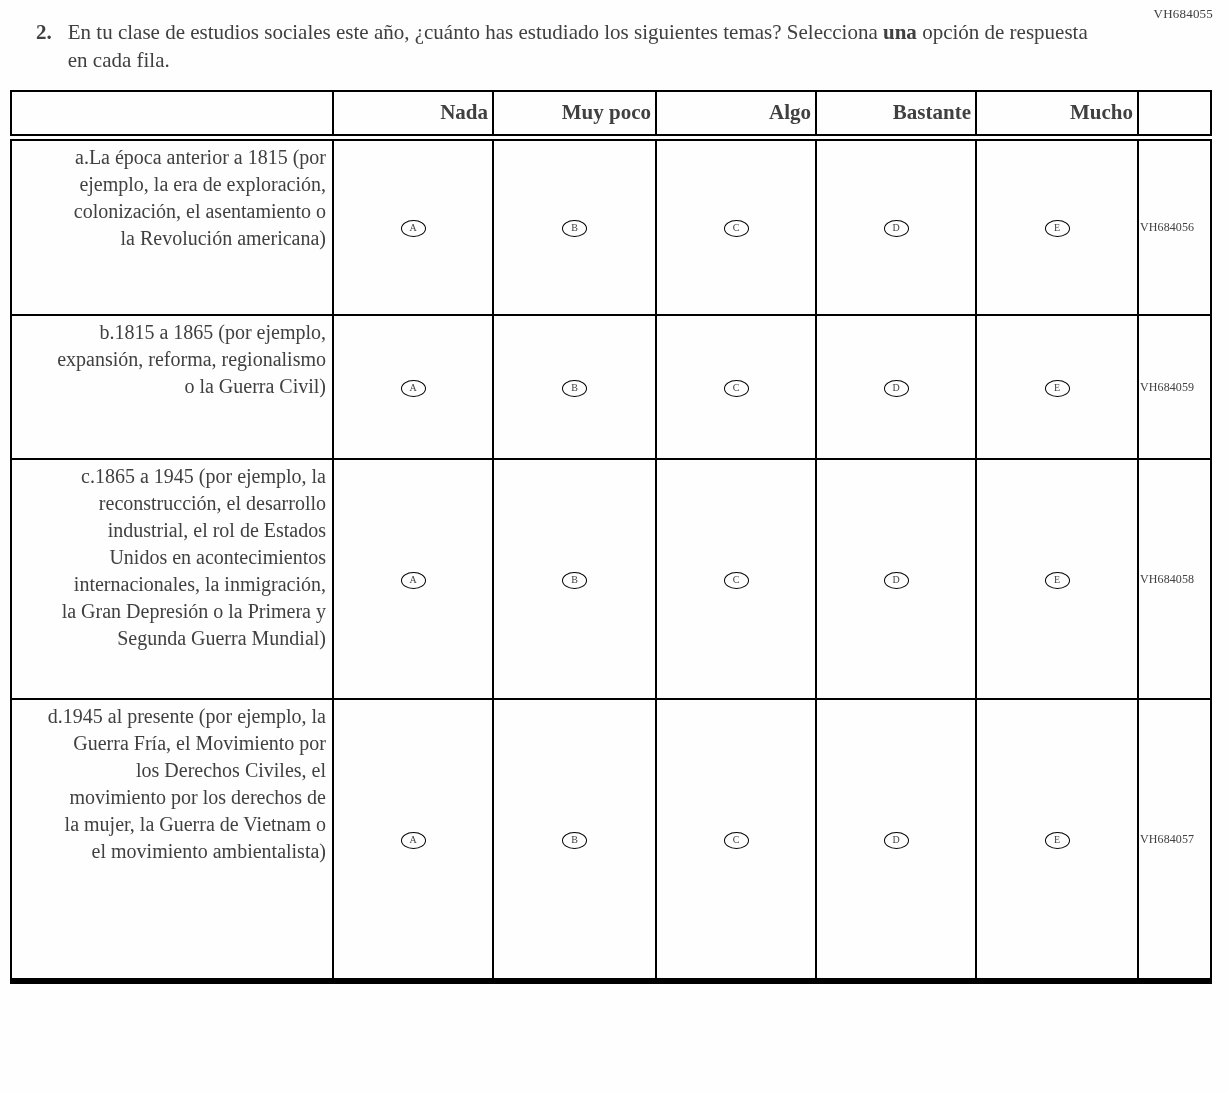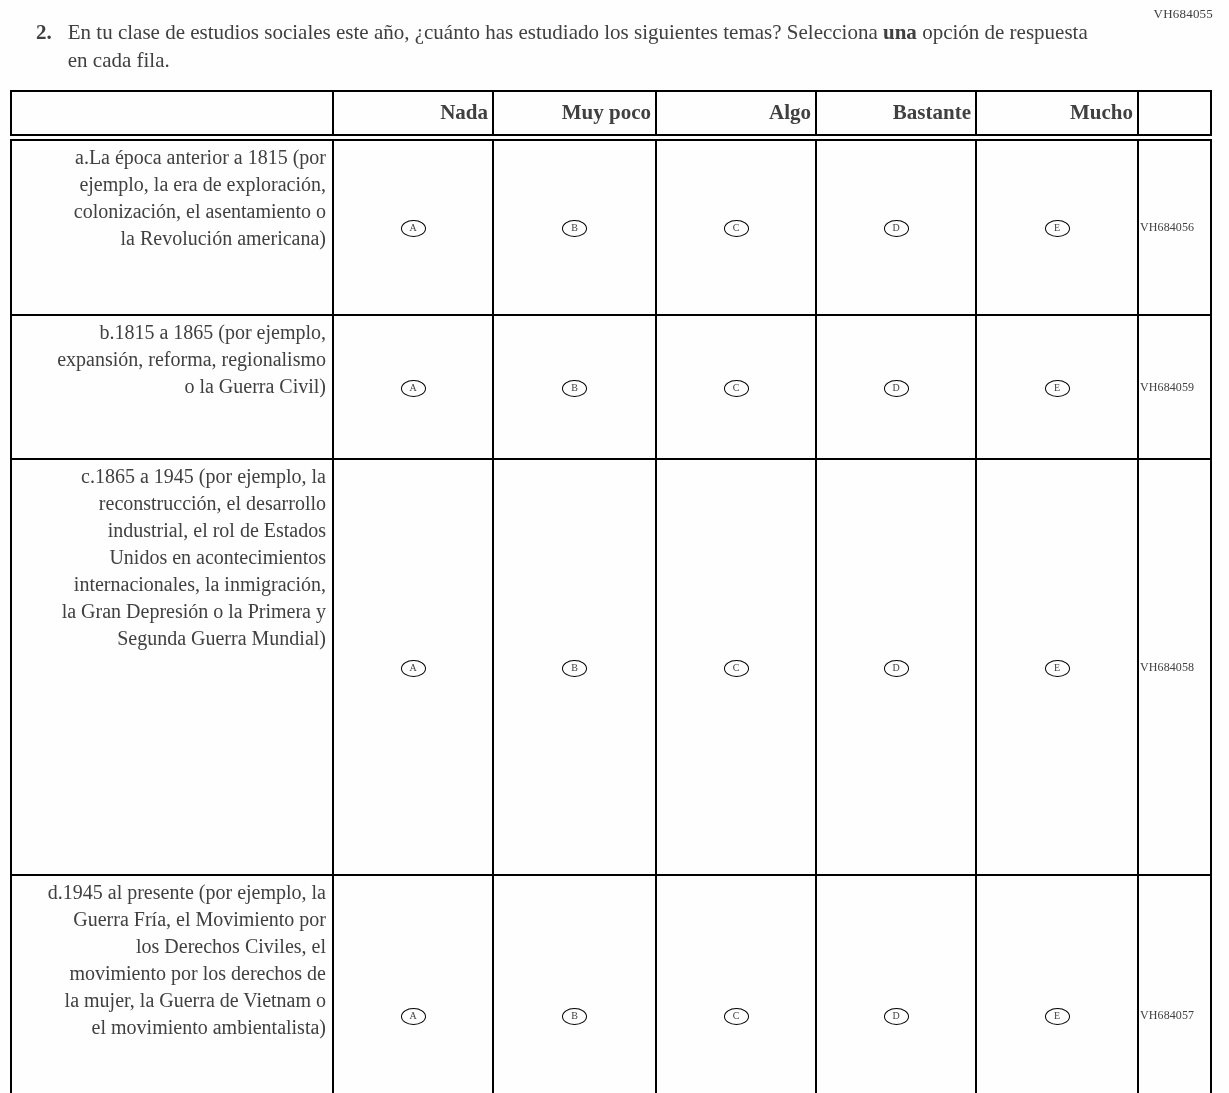--- a/index.html
+++ b/index.html
@@ -91,21 +91,21 @@
   }
   td.code-cell {
     vertical-align: middle;
     text-align: left;
     font-size: 12px;
     padding: 0 1px;
     letter-spacing: 0.1px;
   }
   tbody tr:nth-child(1) td { height: 178px; }
   tbody tr:nth-child(2) td { height: 144px; }
-  tbody tr:nth-child(3) td { height: 416px; }
+  tbody tr:nth-child(3) td { height: 240px; }
   tbody tr:nth-child(4) td { height: 282px; }
 </style>
 </head>
 <body>
 
 <div class="page">
 
   <div class="page-code">VH684055</div>
 
   <div class="question">

